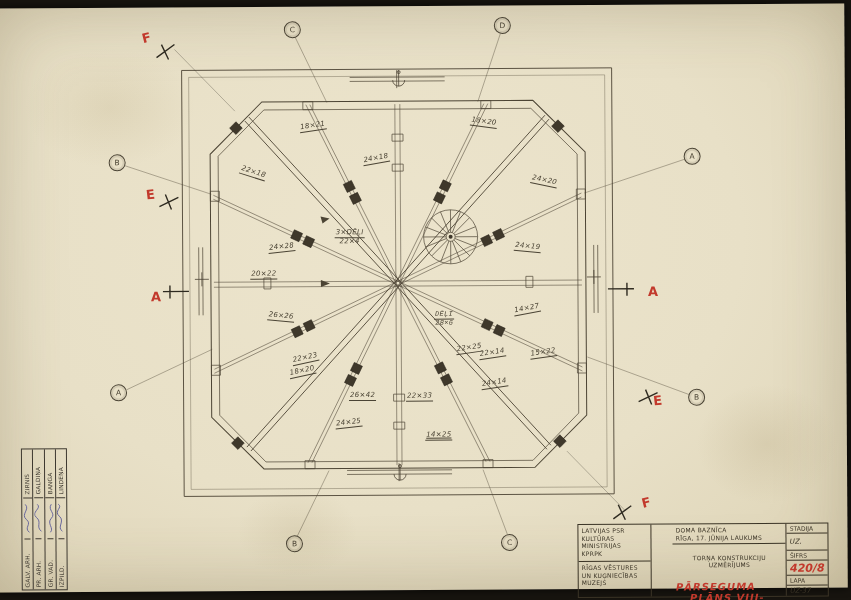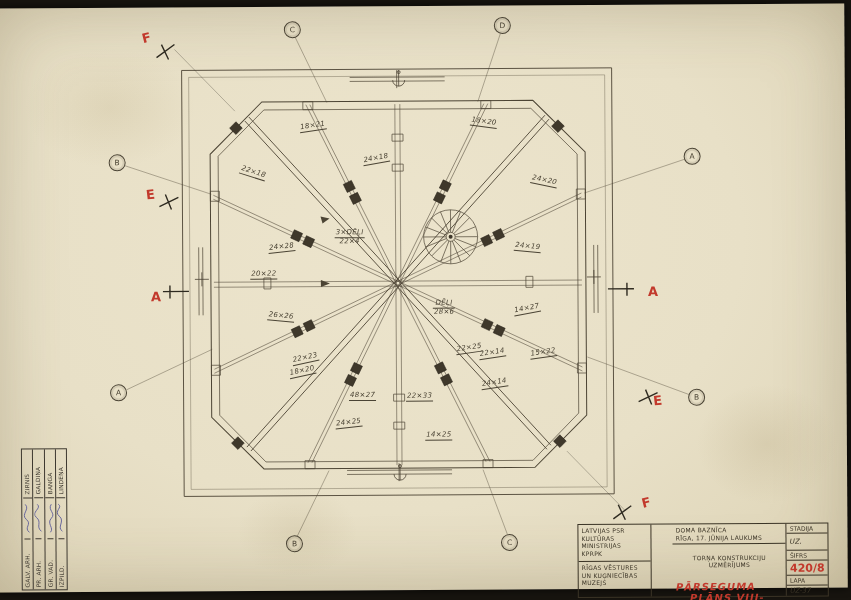--- a/index.html
+++ b/index.html
@@ -38,21 +38,21 @@
   .tb-org1{height:37px;border-bottom:1px solid #3b3426;}
   .tb-org2{flex:1;}
   .tb-obj{height:32px;border-bottom:1px solid #3b3426;font-size:6px;}
   .tb-proj{flex:1;text-align:center;position:relative;}
   .tb-title{color:#c2392c;font-weight:bold;font-size:10px;line-height:1.1;letter-spacing:1px;
             text-align:left;margin-top:1px;font-style:italic;}
   .tb-title .ln2{display:block;margin-left:14px;}
   .tb-c3cell{border-bottom:1px solid #3b3426;font-size:6px;padding:1px 3px;box-sizing:border-box;
              display:flex;align-items:center;}
   .tb-c3cell:last-child{border-bottom:none;}
-  .val-red{color:#c2392c;font-weight:bold;font-size:11px;}
+  .val-red{color:#c2392c;font-style:italic;font-weight:bold;font-size:11px;}
   .val-ink{font-size:7px;font-style:italic;}
   
   .stamp{position:absolute;left:24px;top:440px;width:46px;height:142px;}
   .stamp-inner{position:absolute;width:142px;height:46px;transform:rotate(-90deg) translate(-142px,0);
                transform-origin:top left;border:1px solid #3e3930;box-sizing:border-box;
                display:flex;flex-direction:column;color:#3e3930;}
   .srow{flex:1;display:flex;border-bottom:1px solid #3e3930;align-items:center;}
   .srow:last-child{border-bottom:none;}
   .srole{width:48px;font-size:5.8px;padding-left:2px;border-right:1px solid #3e3930;
          letter-spacing:.2px;overflow:hidden;}
@@ -190,21 +190,21 @@
       <div class="dim" style="left: 354px; top: 231px; transform: translate(-50%, -50%) rotate(0deg); font-style: italic;">
         <span>3×DĒĻI</span>
         <span>22×4</span>
       </div>
       <div class="dim" style="left: 532px; top: 242px; transform: translate(-50%, -50%) rotate(6deg);">
         <span>24×19</span>
       </div>
       <div class="dim" style="left: 285px; top: 310px; transform: translate(-50%, -50%) rotate(6deg);">
         <span>26×26</span>
       </div>
-      <div class="dim" style="left: 448px; top: 302px; transform: translate(-50%, -50%) rotate(0deg);">
+      <div class="dim" style="left: 448px; top: 313px; transform: translate(-50%, -50%) rotate(0deg); font-family: Liberation Mono, monospace;">
         <span>DĒĻI</span>
         <span>28×6</span>
       </div>
       <div class="dim" style="left: 531px; top: 304px; transform: translate(-50%, -50%) rotate(-10deg);">
         <span>14×27</span>
       </div>
       <div class="dim" style="left: 268px; top: 268px; transform: translate(-50%, -50%) rotate(0deg);">
         <span>20×22</span>
       </div>
       <div class="dim" style="left: 496px; top: 348px; transform: translate(-50%, -50%) rotate(-8deg);">
@@ -216,32 +216,32 @@
       <div class="dim" style="left: 498px; top: 378px; transform: translate(-50%, -50%) rotate(-8deg);">
         <span>24×14</span>
       </div>
       <div class="dim" style="left: 309px; top: 352px; transform: translate(-50%, -50%) rotate(-12deg);">
         <span>22×23</span>
       </div>
       <div class="dim" style="left: 306px; top: 365px; transform: translate(-50%, -50%) rotate(-12deg);">
         <span>18×20</span>
       </div>
       <div class="dim" style="left: 366px; top: 390px; transform: translate(-50%, -50%) rotate(0deg);">
-        <span>48×27</span>
+        <span>26×42</span>
       </div>
       <div class="dim" style="left: 423px; top: 391px; transform: translate(-50%, -50%) rotate(0deg);">
         <span>22×33</span>
       </div>
       <div class="dim" style="left: 473px; top: 343px; transform: translate(-50%, -50%) rotate(-8deg);">
         <span>22×25</span>
       </div>
       <div class="dim" style="left: 352px; top: 417px; transform: translate(-50%, -50%) rotate(-6deg);">
         <span>24×25</span>
       </div>
-      <div class="dim" style="left: 442px; top: 430px; transform: translate(-50%, -50%) rotate(0deg);">
+      <div class="dim" style="left: 442px; top: 430px; transform: translate(-50%, -50%) rotate(0deg); text-decoration: underline;">
         <span>14×25</span>
       </div>
       <div class="bubble" style="left: 298px; top: 23px;">C</div>
       <div class="bubble" style="left: 508px; top: 20px;">D</div>
       <div class="bubble" style="left: 122px; top: 155px;">B</div>
       <div class="bubble" style="left: 122px; top: 385px;">A</div>
       <div class="bubble" style="left: 697px; top: 152px;">A</div>
       <div class="bubble" style="left: 700px; top: 393px;">B</div>
       <div class="bubble" style="left: 297px; top: 537px;">B</div>
       <div class="bubble" style="left: 512px; top: 537px;">C</div>

